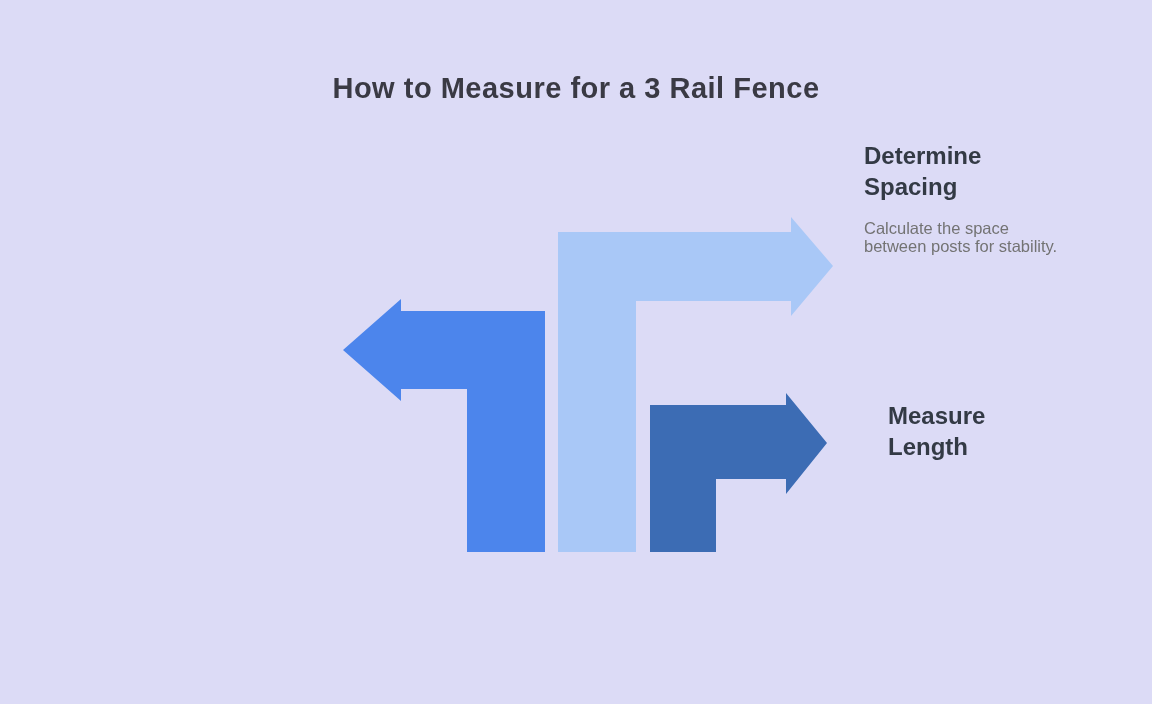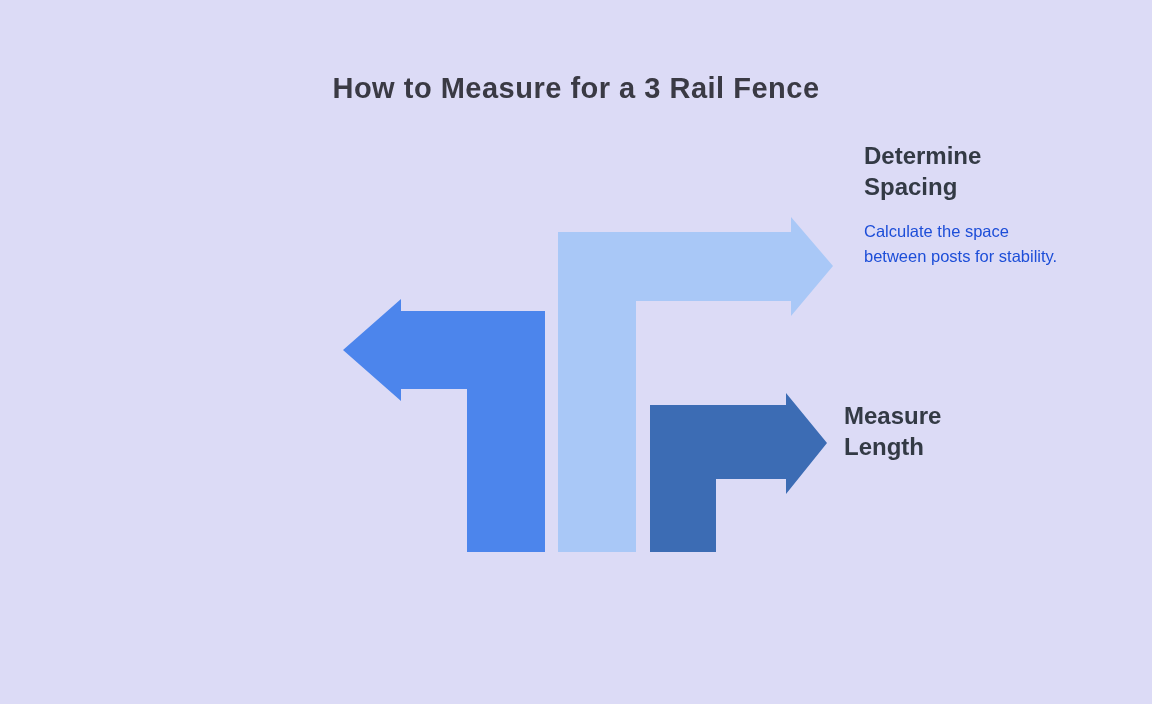--- a/index.html
+++ b/index.html
@@ -37,35 +37,35 @@
     width: 200px;
   }
   .step-heading {
     font-size: 24px;
     line-height: 31px;
     font-weight: bold;
     color: #333a45;
   }
   .step-desc {
     font-size: 16.5px;
-    line-height: 25px;
-    color: #1d4ed8;
+    line-height: 18px;
+    color: #737373;
   }
   .step-left {
     left: 80px;
     top: 304px;
     text-align: center;
   }
   .step-left .step-desc { margin-top: 16px; }
   .step-right { text-align: left; }
   .step-right .step-heading { max-width: 170px; }
   .step-right .step-desc { margin-top: 17px; }
   .step-spacing { left: 864px; top: 140px; }
   .step-spacing .step-desc { max-width: 196px; }
-  .step-length { left: 844px; top: 400px; }
+  .step-length { left: 888px; top: 400px; }
   .step-length .step-desc { max-width: 176px; }
 </style>
 </head>
 <body>
 
 <div class="canvas">
 
   <h1 class="title">How to Measure for a 3 Rail Fence</h1>
 
   <svg class="arrows" width="1152" height="704" viewBox="0 0 1152 704" xmlns="http://www.w3.org/2000/svg">

